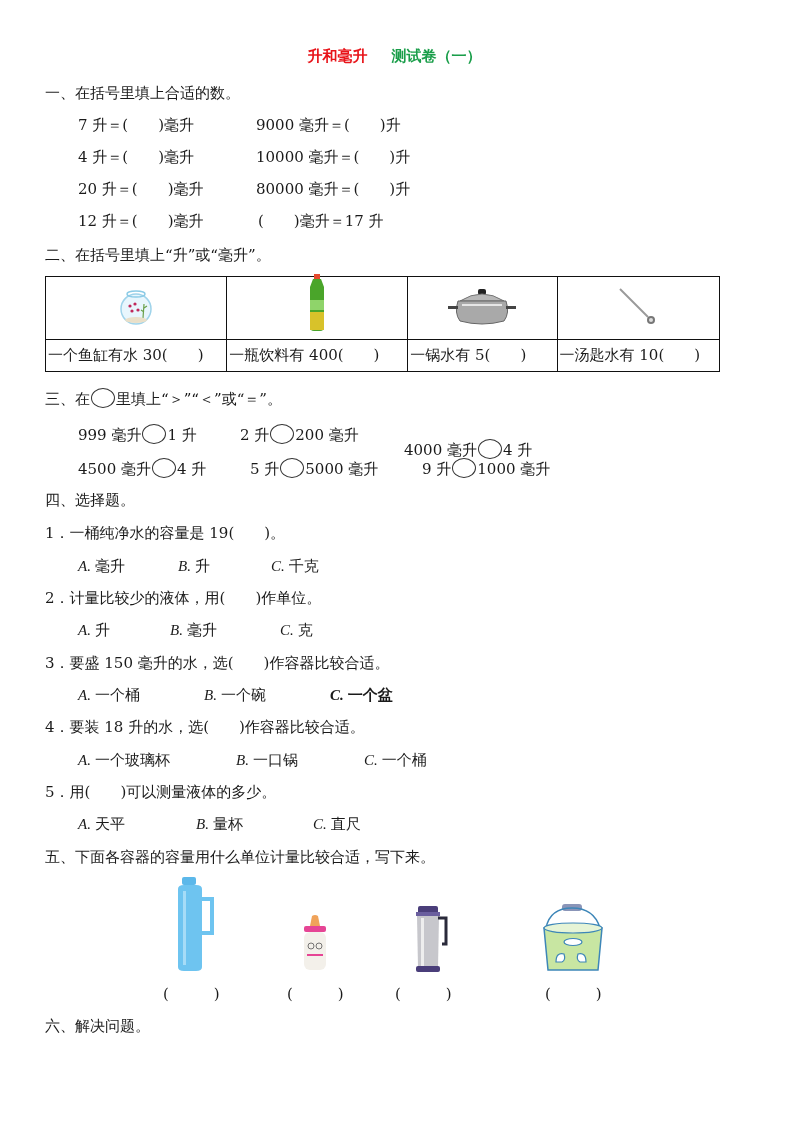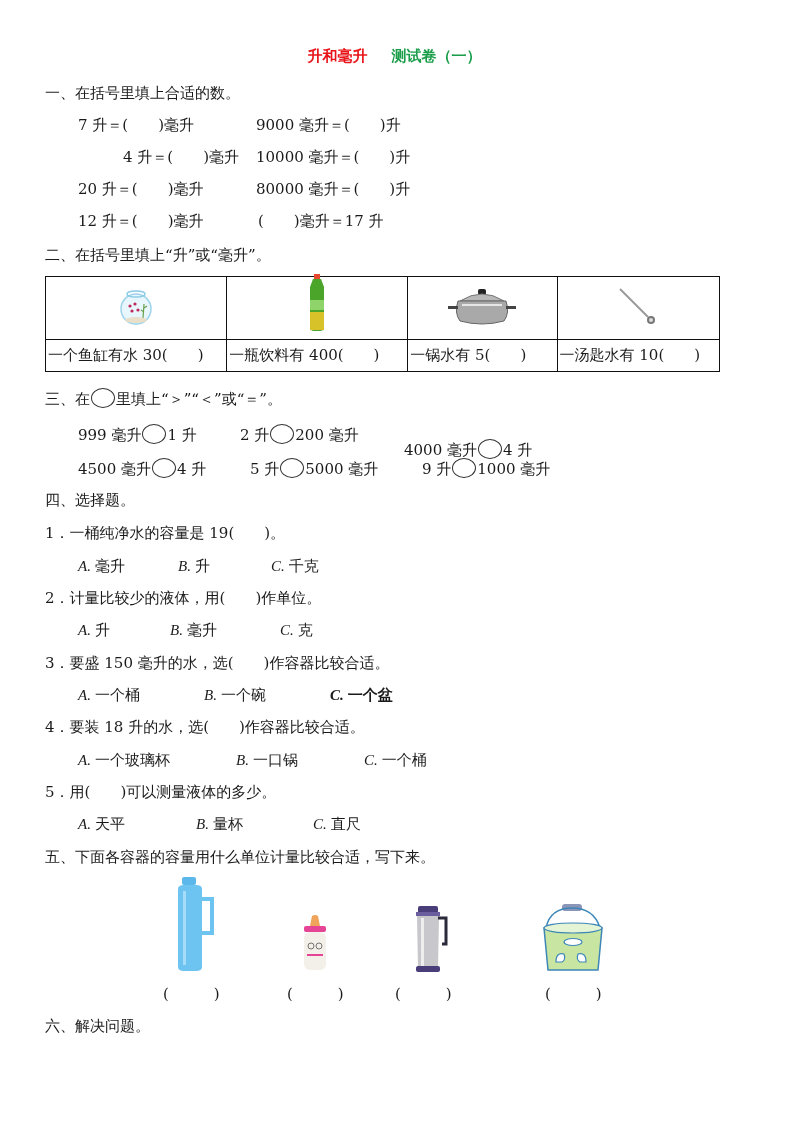--- a/index.html
+++ b/index.html
@@ -23,21 +23,21 @@
 </style>
 </head>
 <body>
 
 <div class="abs title">
   <span class="red">升和毫升</span><span class="green">测试卷（一）</span>
 </div>
 
 <div class="abs sec" style="left:45px;top:84px;">一、在括号里填上合适的数。</div>
 <div class="abs line" style="left:78px;top:116px;">7 升＝(　　)毫升</div>
-<div class="abs line" style="left:78px;top:148px;margin-left:45px;">4 升＝(　　)毫升</div>
+<div class="abs line" style="left:78px;top:148px;">4 升＝(　　)毫升</div>
 <div class="abs line" style="left:78px;top:180px;">20 升＝(　　)毫升</div>
 <div class="abs line" style="left:78px;top:212px;">12 升＝(　　)毫升</div>
 <div class="abs line" style="left:256px;top:116px;">9000 毫升＝(　　)升</div>
 <div class="abs line" style="left:256px;top:148px;">10000 毫升＝(　　)升</div>
 <div class="abs line" style="left:256px;top:180px;">80000 毫升＝(　　)升</div>
 <div class="abs line" style="left:258px;top:212px;">(　　)毫升＝17 升</div>
 
 <div class="abs sec" style="left:45px;top:246px;">二、在括号里填上“升”或“毫升”。</div>
 <table class="units">
   <colgroup>

